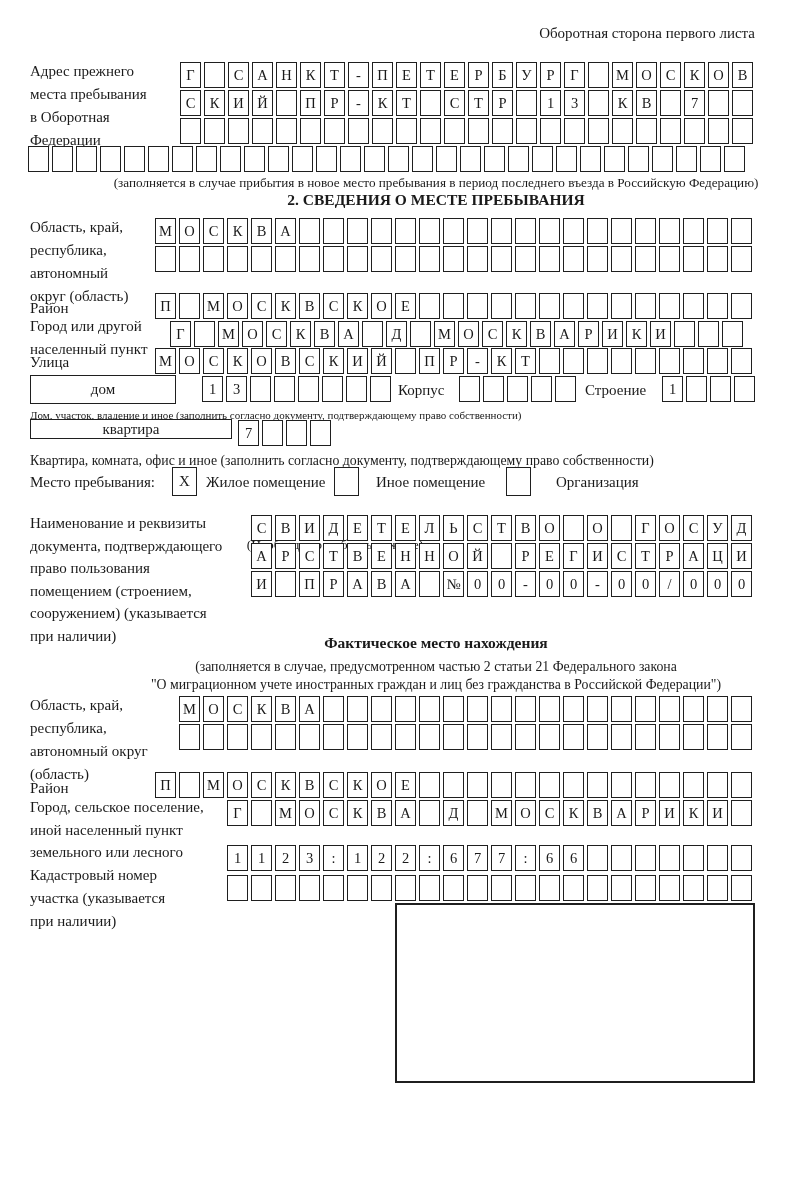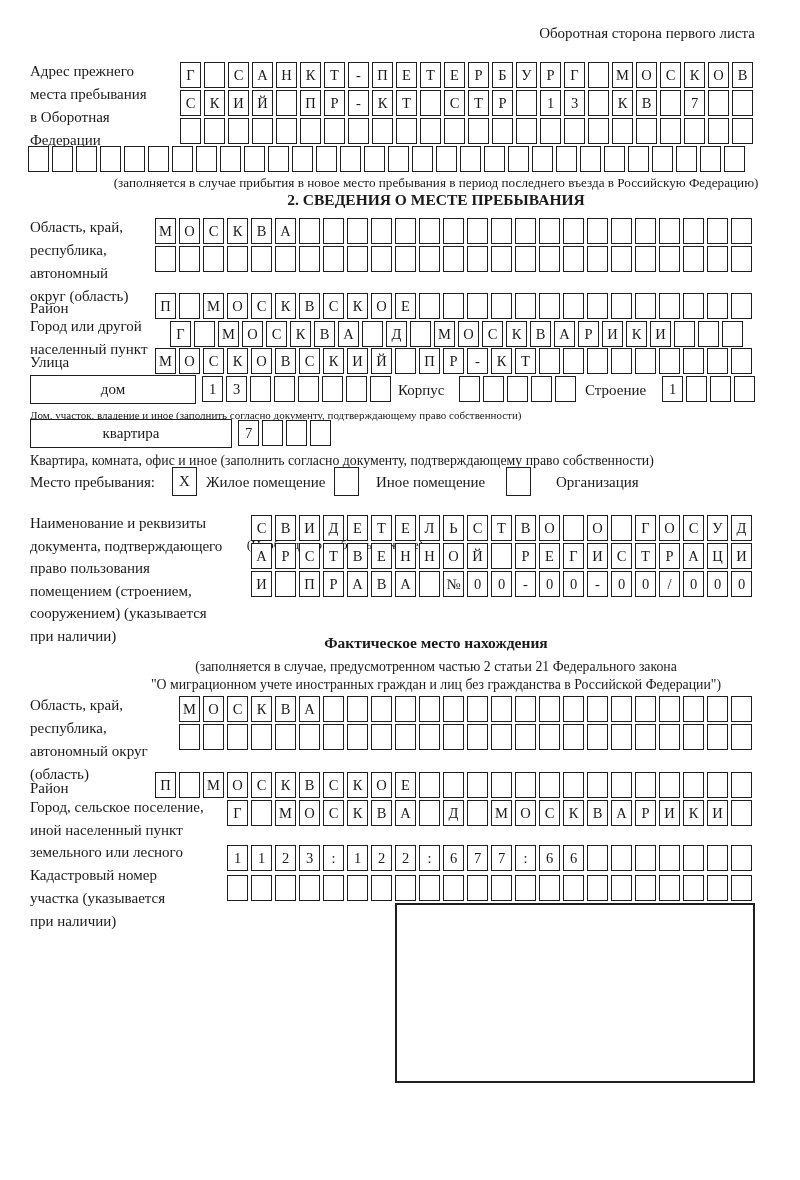--- a/index.html
+++ b/index.html
@@ -291,21 +291,21 @@
       <span class="cell"></span>
       <span class="cell"></span>
       <span class="cell"></span>
       <span class="cell"></span>
       <span class="cell"></span>
       <span class="cell"></span>
       <span class="cell"></span>
       <span class="cell"></span>
     </div>
 
-  <div class="abs wbox" style="left:30px;top:375px;width:166px;height:29px;">дом</div>
+  <div class="abs wbox" style="left:30px;top:375px;width:146px;height:29px;">дом</div>
   <div class="abs row" style="left:202px;top:376px;">
       <span class="cell">1</span>
       <span class="cell">3</span>
       <span class="cell"></span>
       <span class="cell"></span>
       <span class="cell"></span>
       <span class="cell"></span>
       <span class="cell"></span>
       <span class="cell"></span>
     </div>
@@ -319,21 +319,21 @@
     </div>
   <div class="abs label" style="left:585px;top:379px;">Строение</div>
   <div class="abs row" style="left:662px;top:376px;">
       <span class="cell">1</span>
       <span class="cell"></span>
       <span class="cell"></span>
       <span class="cell"></span>
     </div>
   <div class="abs note" style="left:30px;top:407px;font-size:11px;">Дом, участок, владение и иное (заполнить согласно документу, подтверждающему право собственности)</div>
 
-  <div class="abs wbox" style="left:30px;top:419px;width:202px;height:29px;">квартира</div>
+  <div class="abs wbox" style="left:30px;top:419px;width:202px;height:20px;">квартира</div>
   <div class="abs row" style="left:238px;top:420px;">
       <span class="cell">7</span>
       <span class="cell"></span>
       <span class="cell"></span>
       <span class="cell"></span>
     </div>
   <div class="abs note" style="left:30px;top:452px;font-size:13.8px;">Квартира, комната, офис и иное (заполнить согласно документу, подтверждающему право собственности)</div>
 
   <div class="abs label" style="left:30px;top:471px;">Место пребывания:</div>
   <div class="abs checkbox" style="left:172px;top:467px;">X</div>

